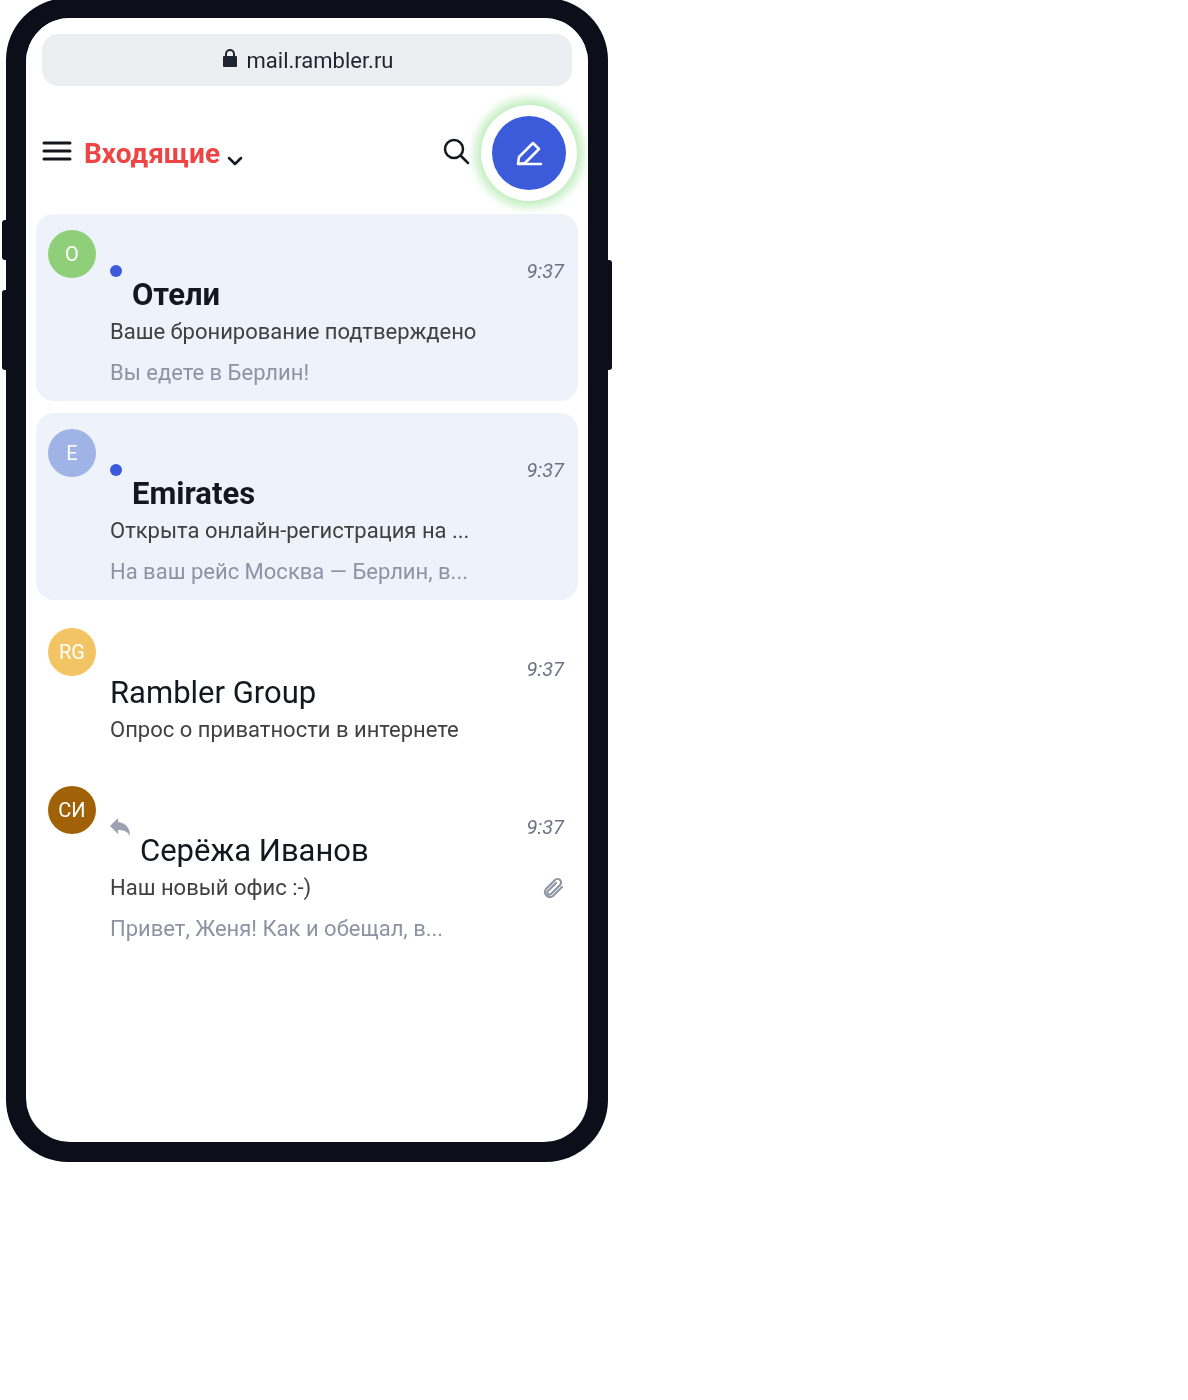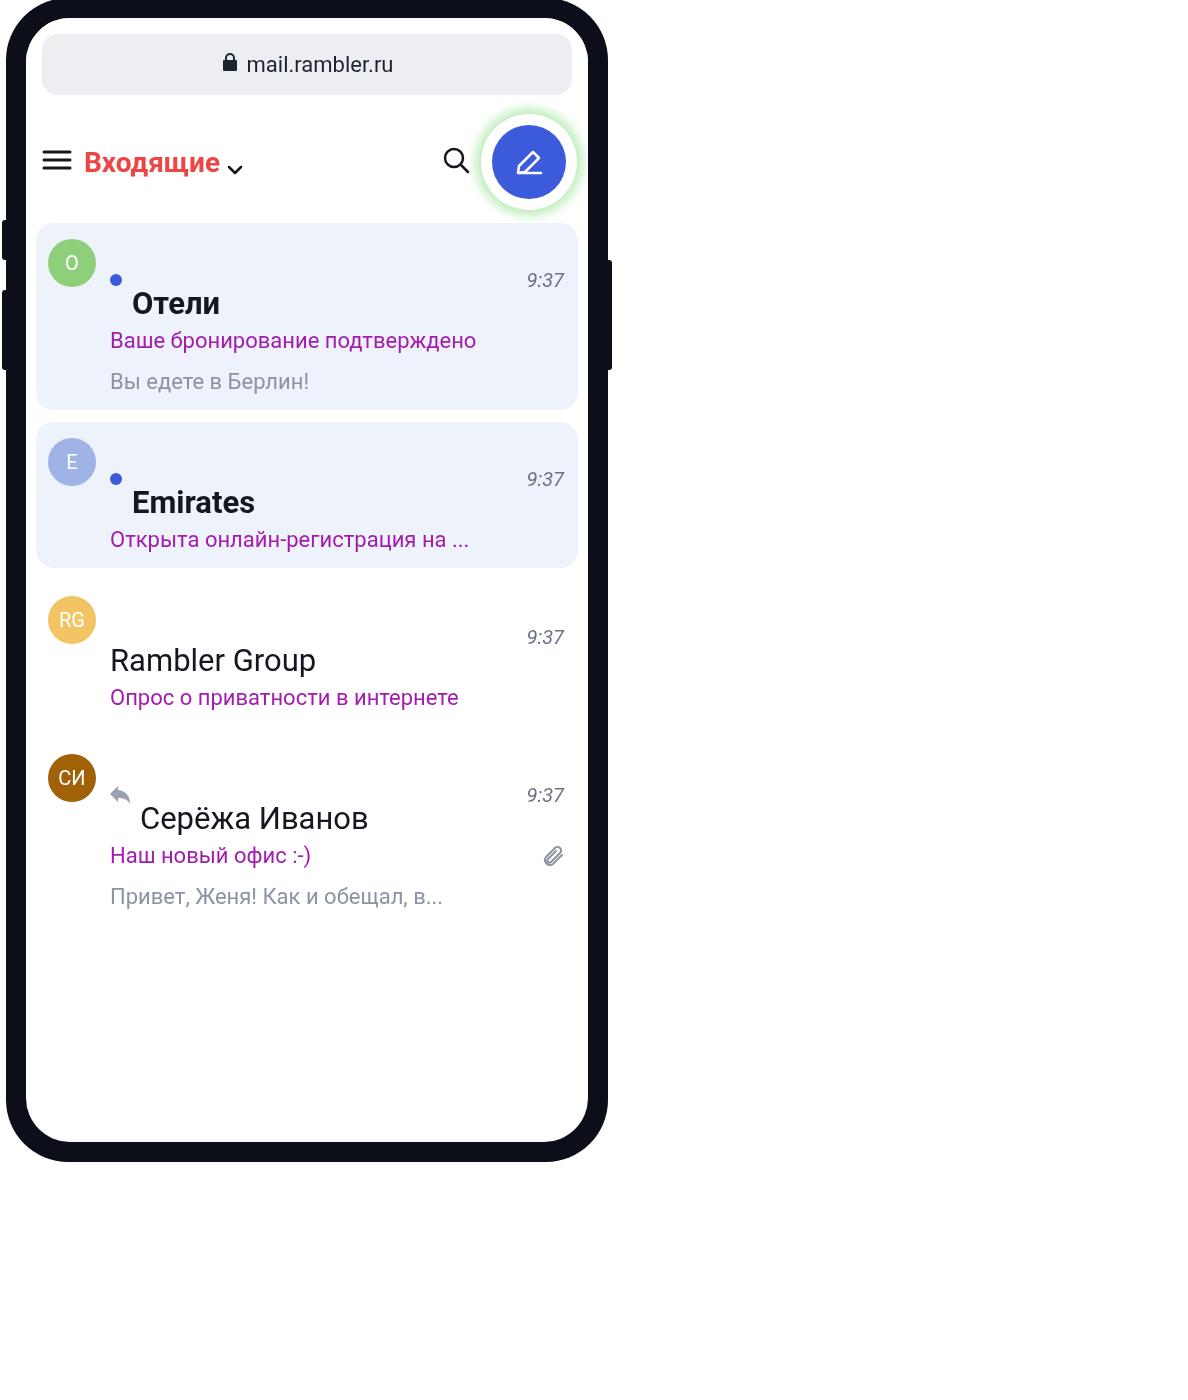--- a/index.html
+++ b/index.html
@@ -70,21 +70,21 @@
     position: relative;
   }
   
   .addr-wrap {
     padding: 16px 16px 10px 16px;
     background: #fff;
   }
   .addr {
     background: #eceef2;
     border-radius: 16px;
-    height: 61px;
+    height: 52px;
     display: flex;
     align-items: center;
     justify-content: center;
     gap: 8px;
     color: #1f2530;
     font-size: 22px;
     font-weight: 400;
   }
   .addr svg { width: 18px; height: 20px; }
   
@@ -162,21 +162,21 @@
     margin-top: 2px;
   }
   .msg-body { flex:1; min-width: 0; }
   .row1 { display:flex; align-items:center; gap:10px; }
   .dot { width:12px; height:12px; border-radius:50%; background:#3b5bdb; flex-shrink:0; }
   .reply-icon { width:20px; height:18px; flex-shrink:0; color:#9aa2b1; }
   .sender { font-size: 31px; color:#14171f; white-space:nowrap; overflow:hidden; text-overflow:ellipsis;margin-top:48px; }
   .sender.bold { font-weight: 700; }
   .time { margin-left:auto; color:#6b7384; font-size:20px; flex-shrink:0;font-style:italic; }
   .subject {
-    font-size: 22px; color:#a21caf; margin-top:6px;
+    font-size: 22px; color:#404040; margin-top:6px;
     white-space:nowrap; overflow:hidden; text-overflow:ellipsis;
     display:flex; align-items:center; gap:10px;justify-content:center;
   }
   .subject-text { flex:1; white-space:nowrap; overflow:hidden; text-overflow:ellipsis; }
   .clip { width:22px; height:22px; color:#8c93a3; flex-shrink:0; }
   .preview {
     font-size: 22px; color:#8c93a3; margin-top:16px;
     white-space:nowrap; overflow:hidden; text-overflow:ellipsis;
   }
 </style>
@@ -262,20 +262,21 @@
           <div class="avatar" style="background: rgb(159, 179, 230);">E</div>
           <div class="msg-body">
             <div class="row1">
               <span class="dot"></span>
               <span class="sender bold">Emirates</span>
               <span class="time">9:37</span>
             </div>
             <div class="subject">
               <span class="subject-text">Открыта онлайн-регистрация на ...</span>
             </div>
+            <div class="preview">На ваш рейс Москва — Берлин, в...</div>
           </div>
         </div>
         <div class="msg">
           <div class="avatar" style="background: rgb(242, 196, 99);">RG</div>
           <div class="msg-body">
             <div class="row1">
               <span class="sender">Rambler Group</span>
               <span class="time">9:37</span>
             </div>
             <div class="subject">

